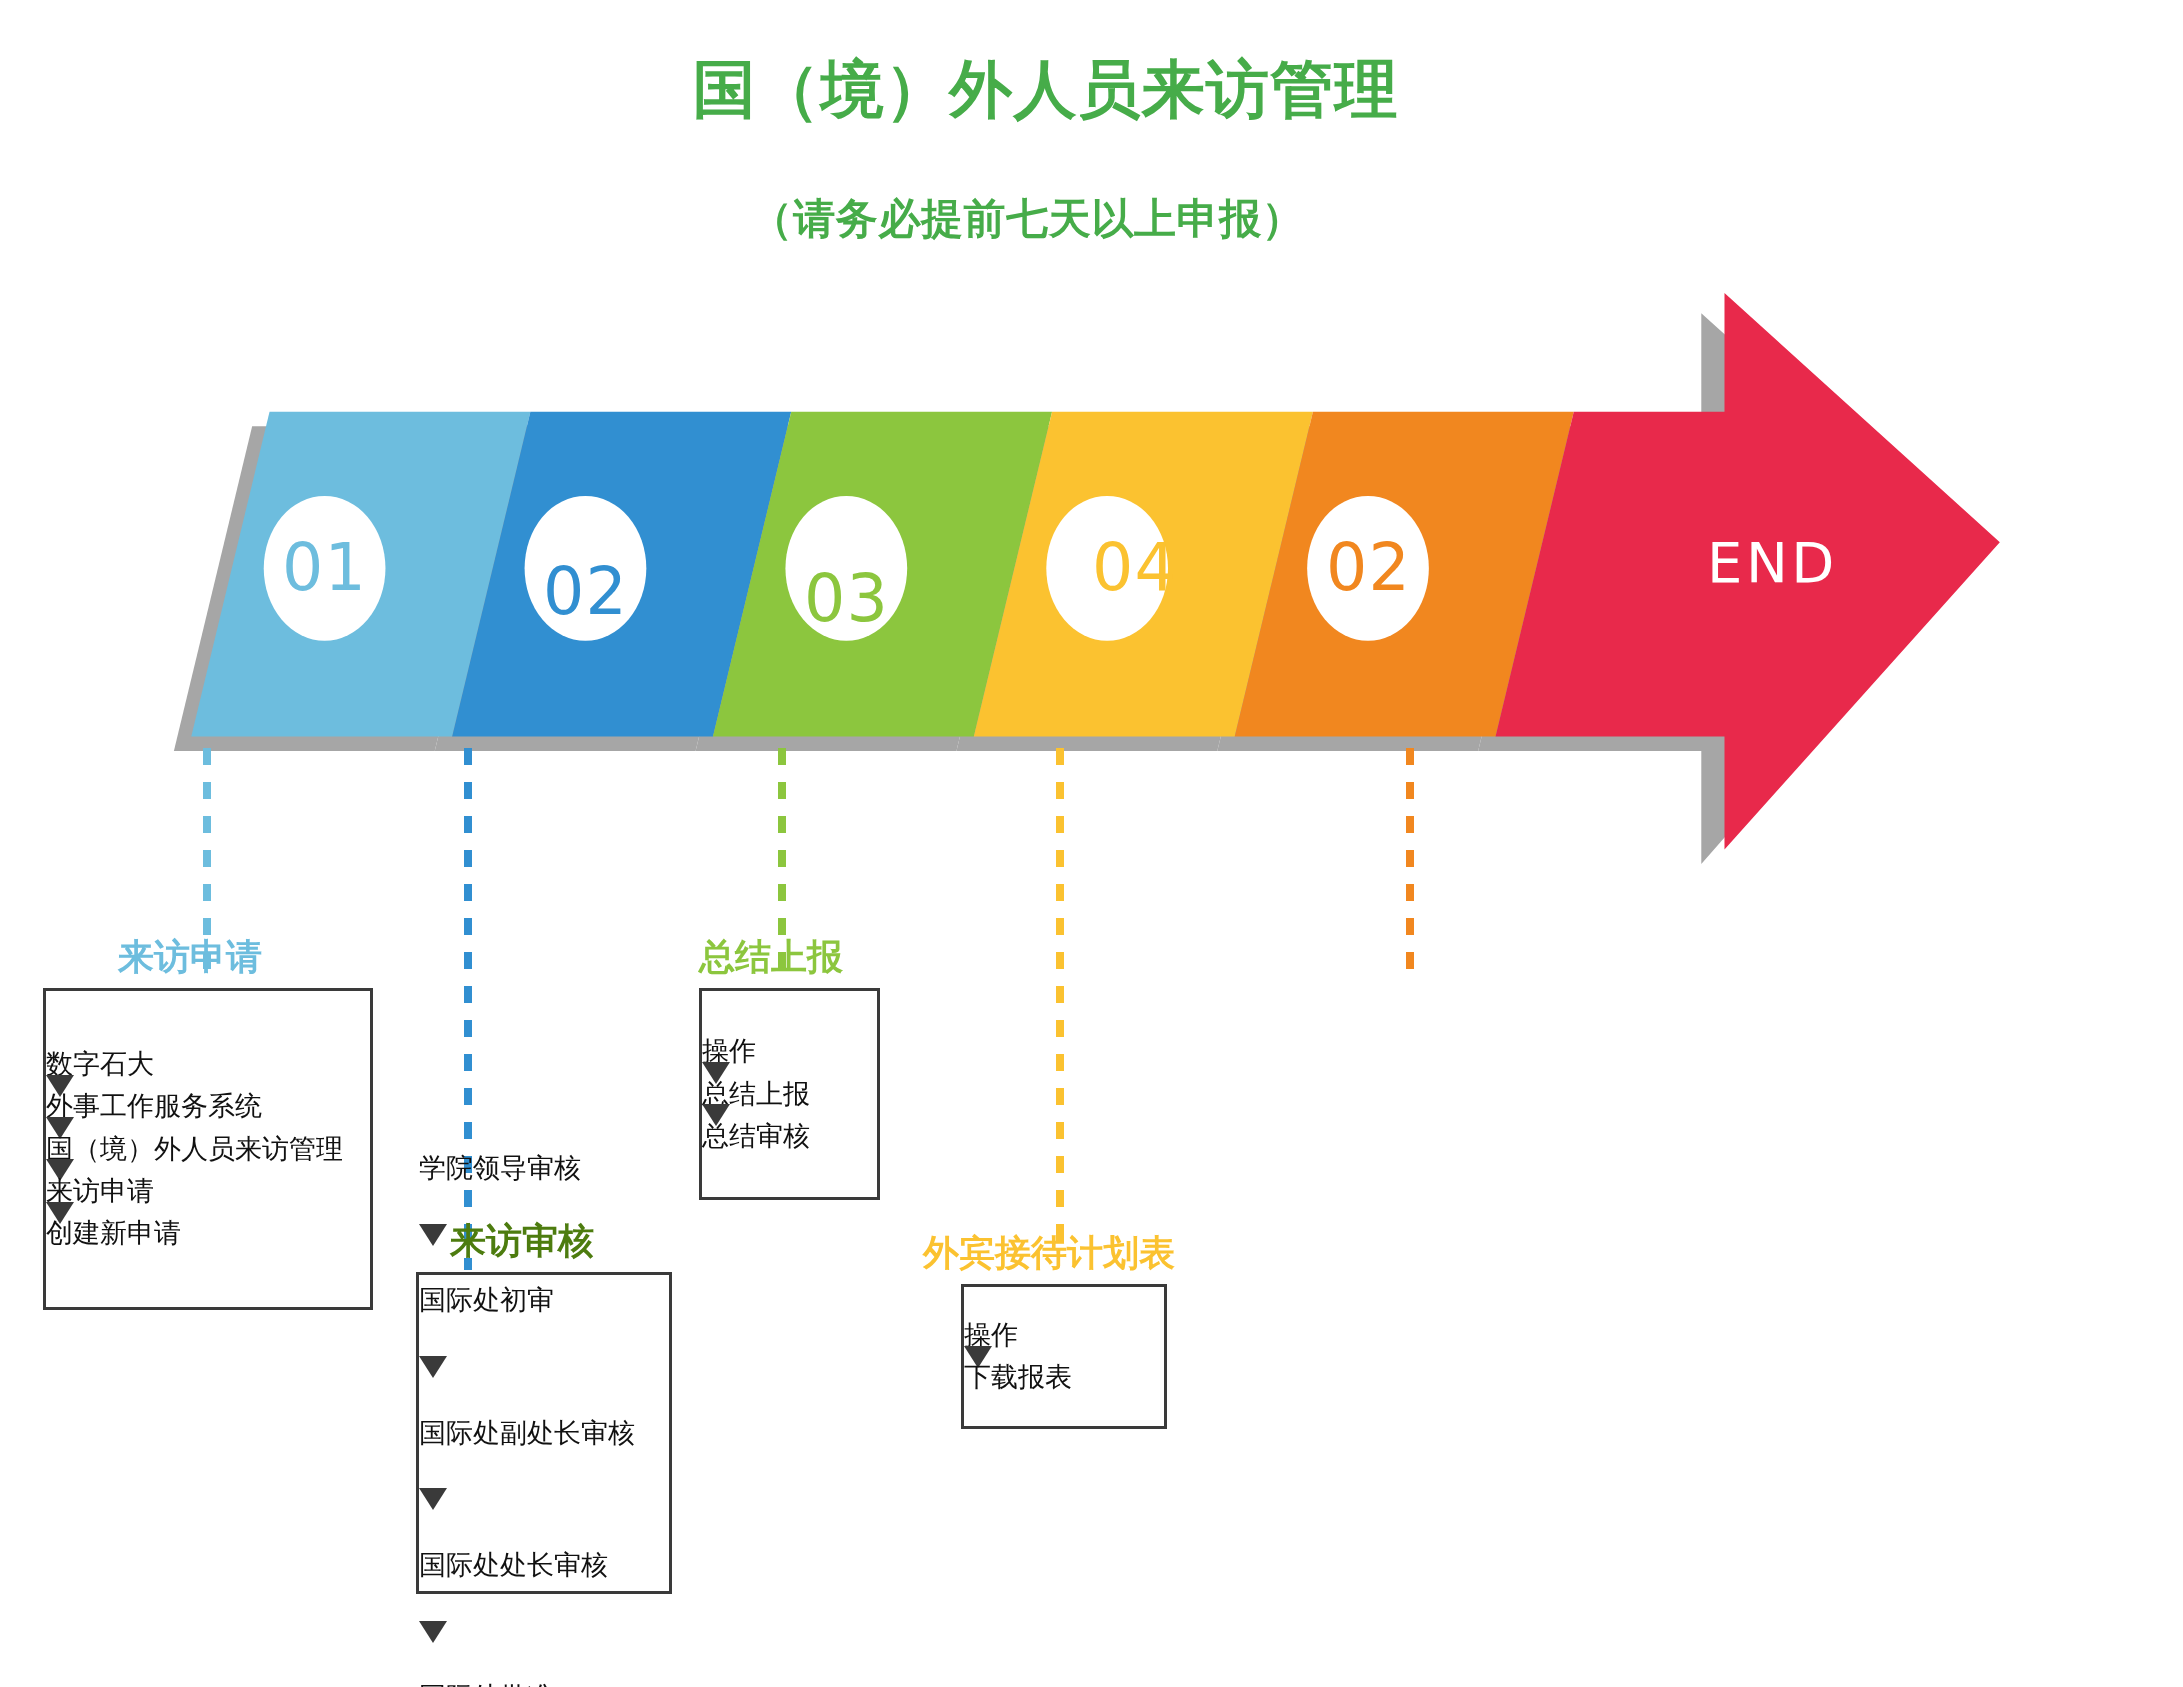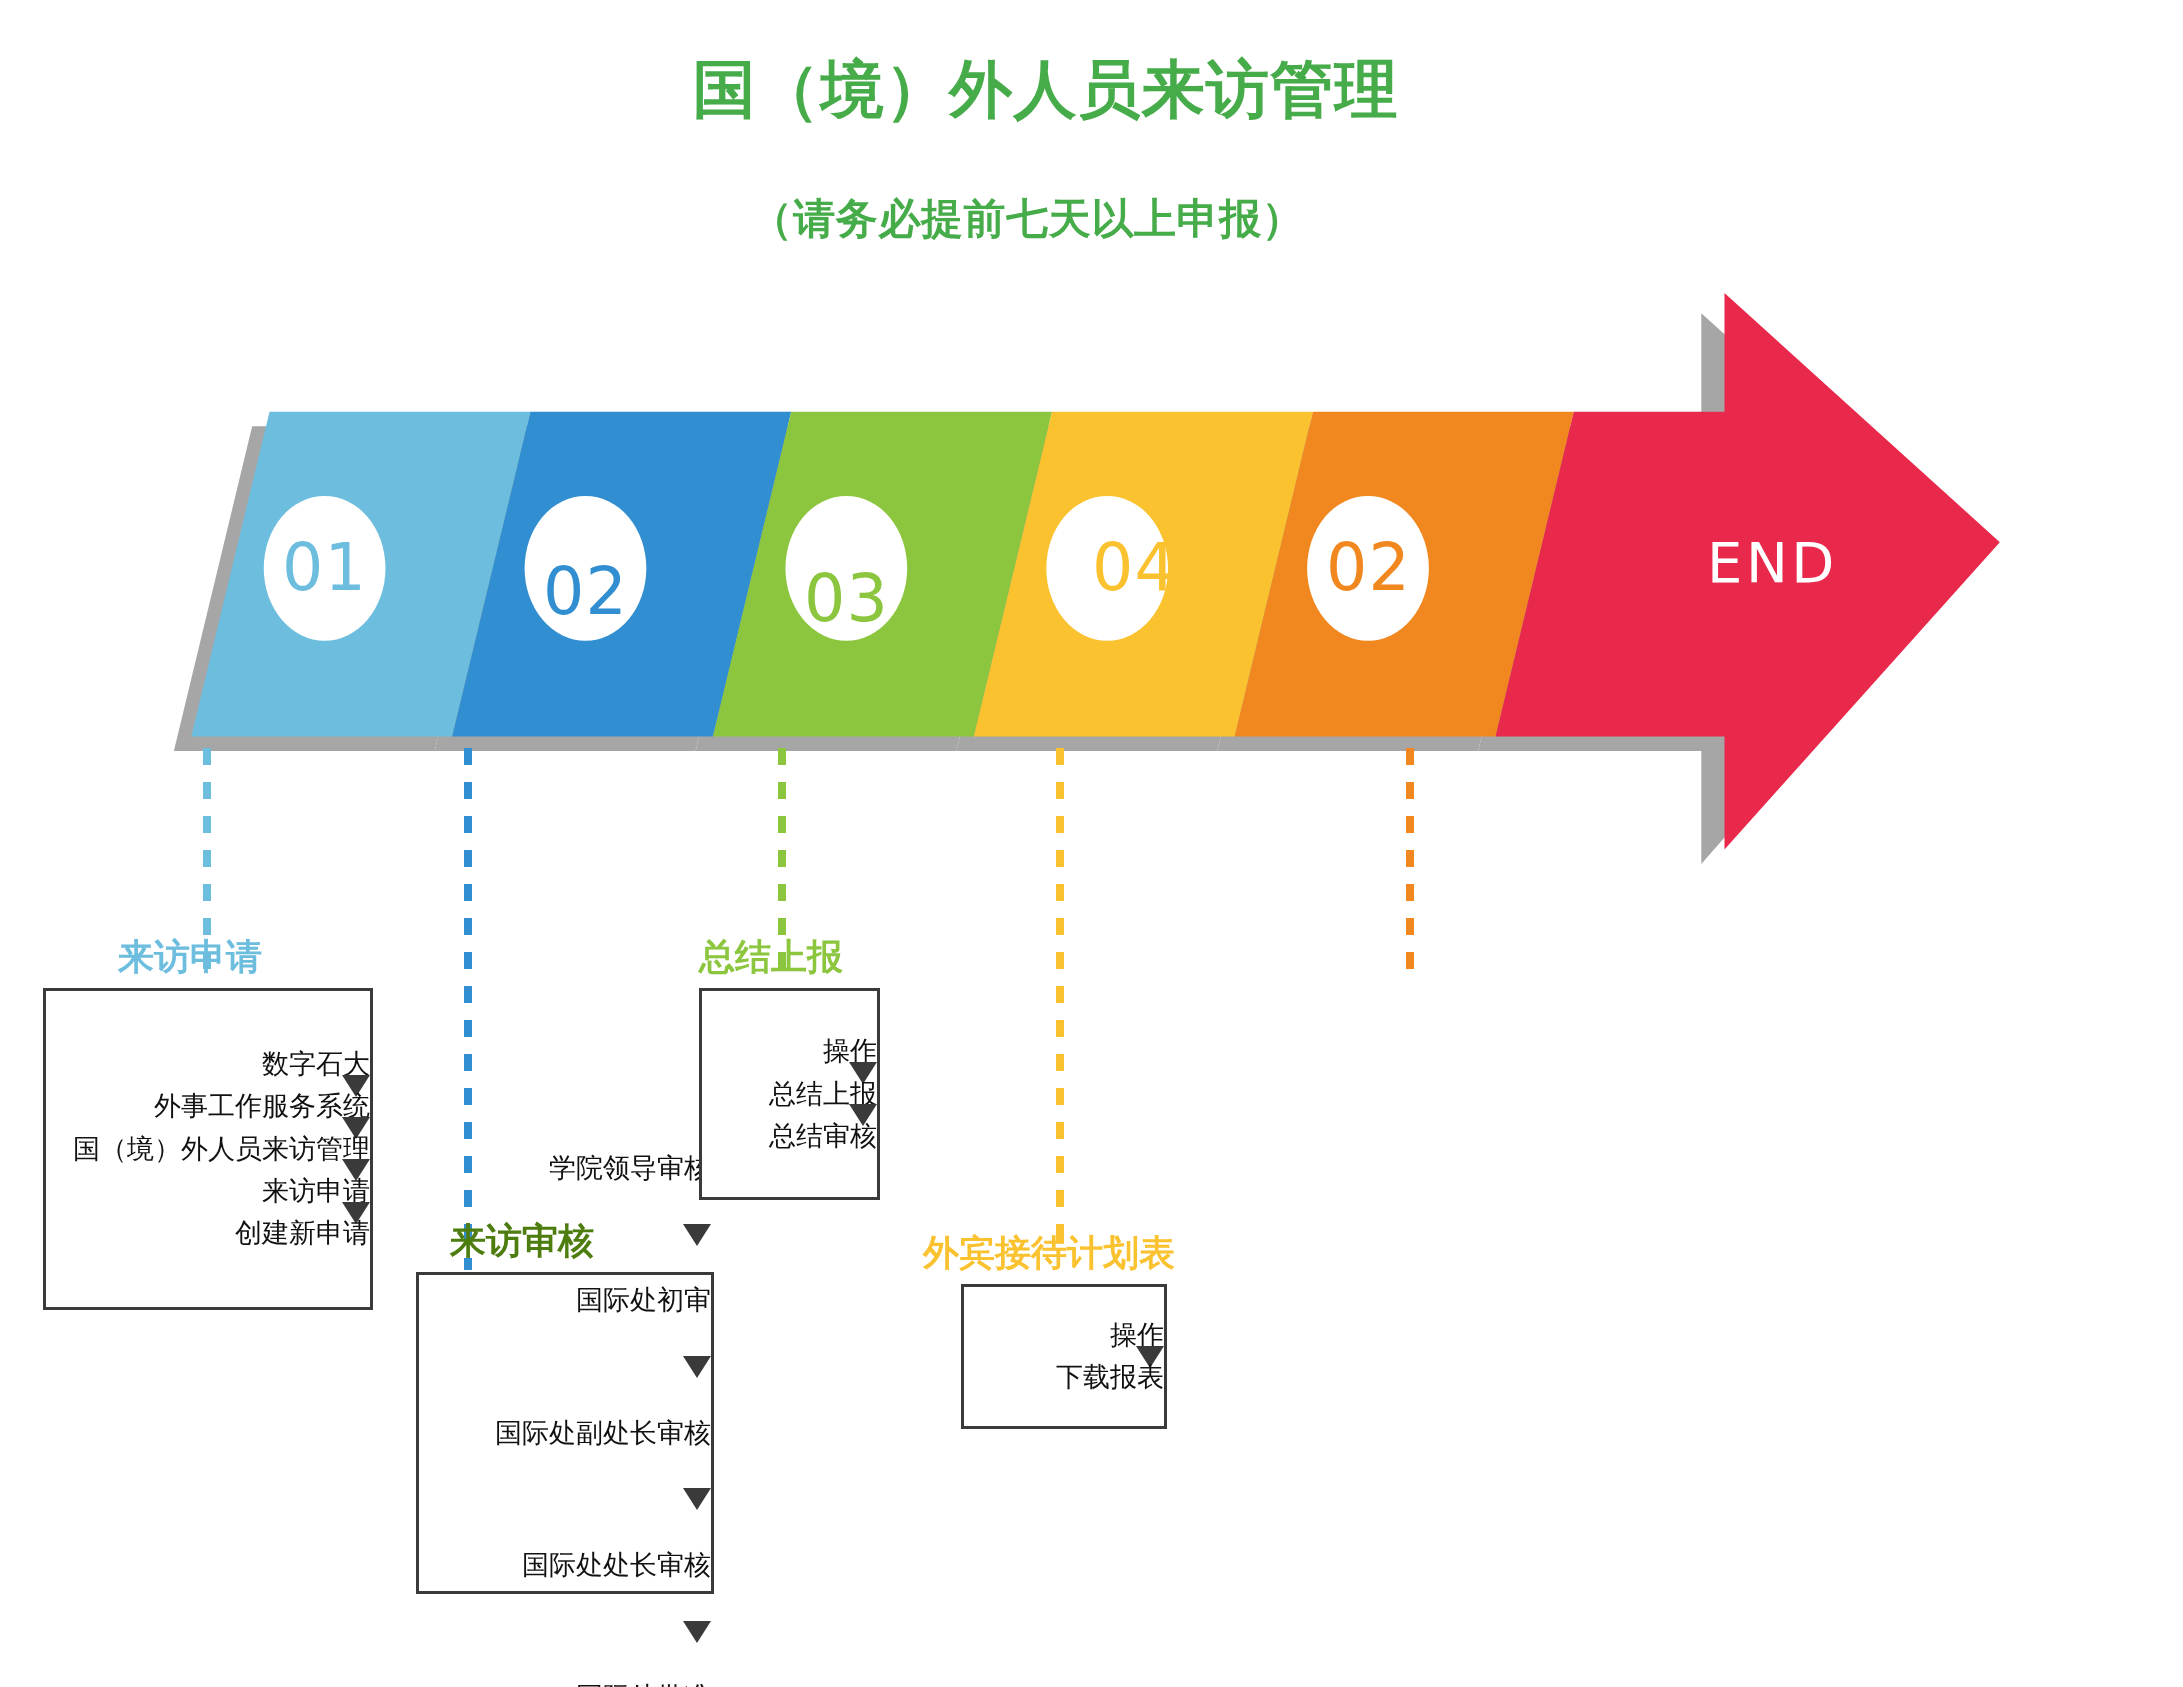--- a/index.html
+++ b/index.html
@@ -40,21 +40,21 @@
   
   .dash{position:absolute;width:8px;}
 
   
   .callout{position:absolute;}
   .callout-title{
     font-weight:bold;white-space:nowrap;line-height:1;
   }
   .callout-box{
     border:3.5px solid #3A3A3A;background:#ffffff;box-sizing:border-box;
-    display:flex;flex-direction:column;align-items:flex-end;justify-content:center;
+    display:flex;flex-direction:column;align-items:flex-start;justify-content:center;
   }
   .flow-item{
     color:#111;text-align:center;white-space:nowrap;line-height:1.05;
   }
   .flow-arrow{
     width:0;height:0;border-left:14px solid transparent;border-right:14px solid transparent;
     border-top:22px solid #3A3A3A;margin:-3.5px 0 -4.6px 0;
   }
   .list-item{
     color:#111;white-space:nowrap;width:100%;text-align:left;line-height:1.15;
@@ -129,21 +129,21 @@
       <div class="flow-item" style="font-size:27px;">国（境）外人员来访管理</div>
       <div class="flow-arrow"></div>
       <div class="flow-item" style="font-size:27px;">来访申请</div>
       <div class="flow-arrow"></div>
       <div class="flow-item" style="font-size:27px;">创建新申请</div>
     </div>
   </div>
 
   <div class="callout" style="left:416px;top:1223px;">
     <div class="callout-title" style="font-size:36px;color:#4d7c0f;margin-left:34px;margin-bottom:12.8px;">来访审核</div>
-    <div class="callout-box" style="width:298px;height:322px;padding:12.8px 0;gap:45px;">
+    <div class="callout-box" style="width:256px;height:322px;padding:12.8px 0;gap:45px;">
       <div class="flow-item" style="font-size:27px;">学院领导审核</div>
       <div class="flow-arrow"></div>
       <div class="flow-item" style="font-size:27px;">国际处初审</div>
       <div class="flow-arrow"></div>
       <div class="flow-item" style="font-size:27px;">国际处副处长审核</div>
       <div class="flow-arrow"></div>
       <div class="flow-item" style="font-size:27px;">国际处处长审核</div>
       <div class="flow-arrow"></div>
       <div class="flow-item" style="font-size:27px;">国际处批准</div>
     </div>

